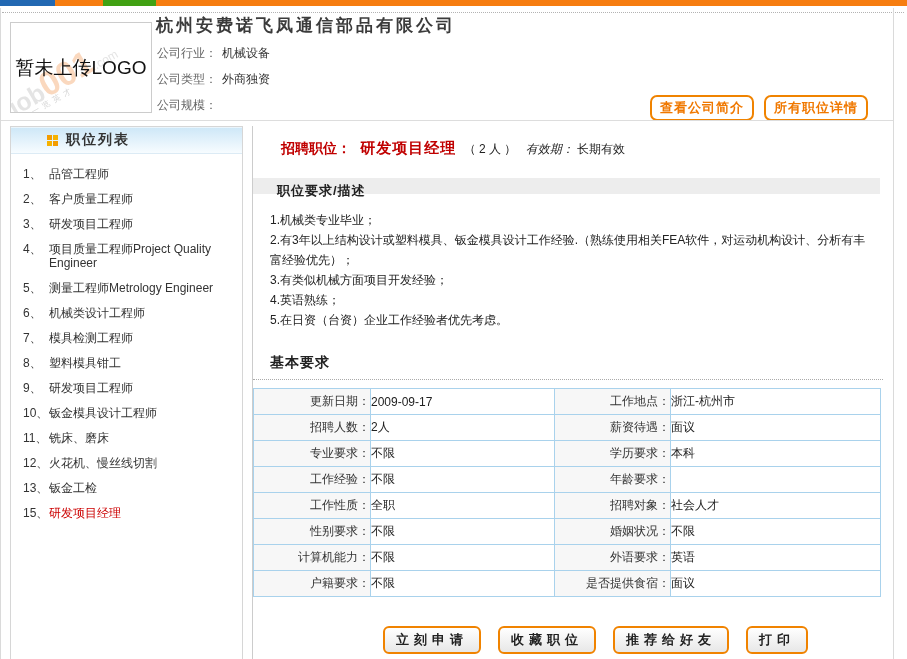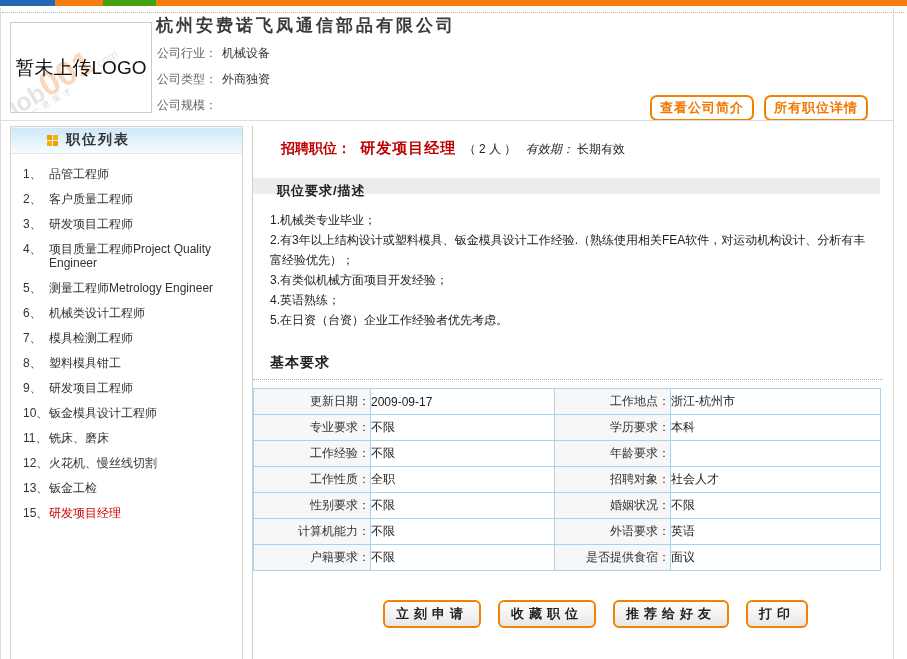--- a/index.html
+++ b/index.html
@@ -191,20 +191,26 @@
         <col>
       </colgroup>
     <tbody id="basic-tbody">
         <tr>
           <td class="lbl">更新日期：</td>
           <td class="val">2009-09-17</td>
           <td class="lbl">工作地点：</td>
           <td class="val">浙江-杭州市</td>
         </tr>
         <tr>
+          <td class="lbl">招聘人数：</td>
+          <td class="val">2人</td>
+          <td class="lbl">薪资待遇：</td>
+          <td class="val">面议</td>
+        </tr>
+        <tr>
           <td class="lbl">专业要求：</td>
           <td class="val">不限</td>
           <td class="lbl">学历要求：</td>
           <td class="val">本科</td>
         </tr>
         <tr>
           <td class="lbl">工作经验：</td>
           <td class="val">不限</td>
           <td class="lbl">年龄要求：</td>
           <td class="val"></td>

